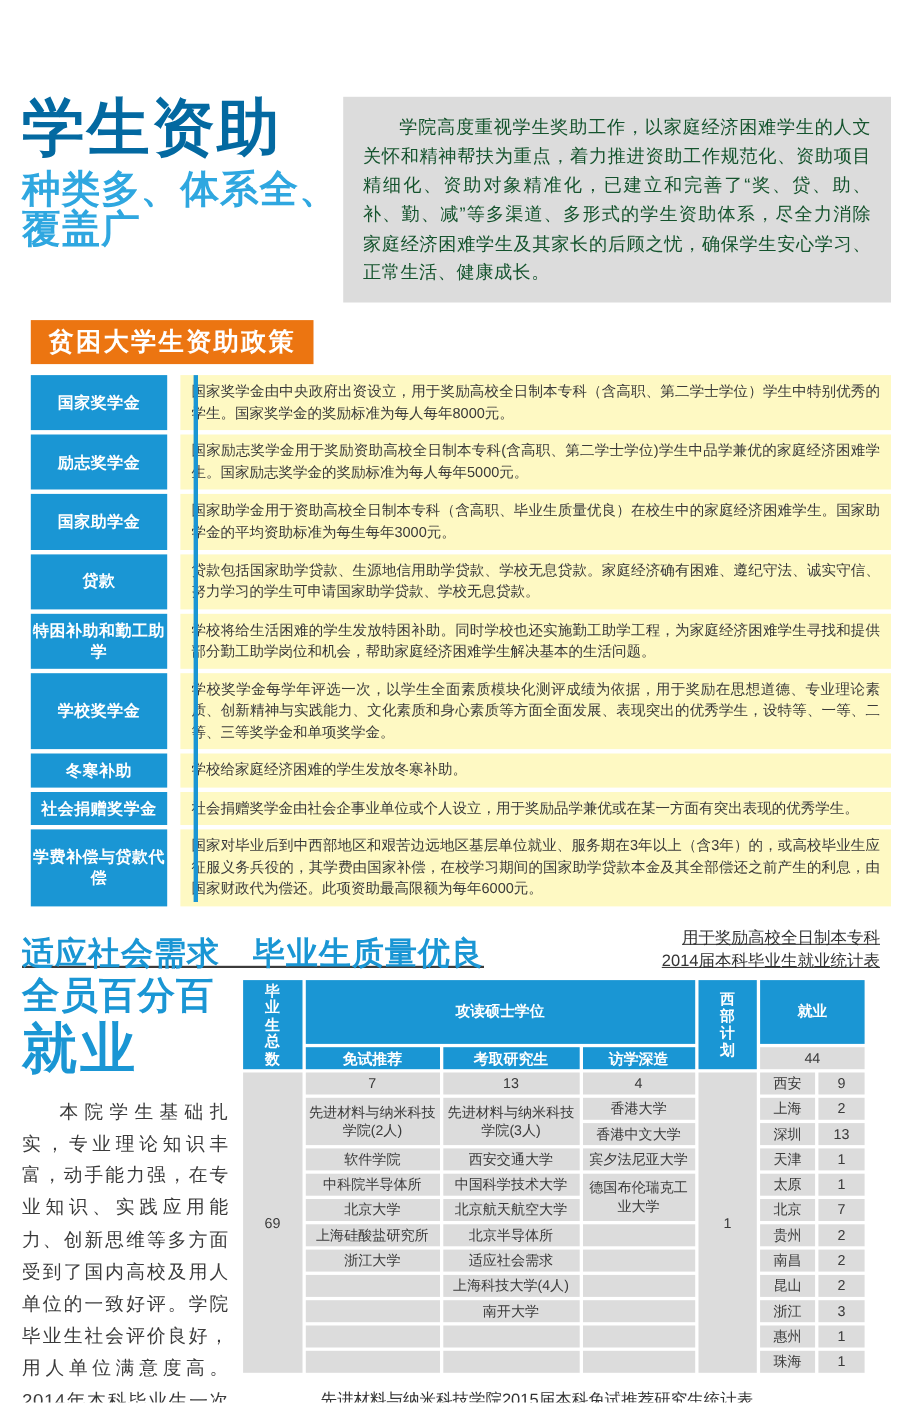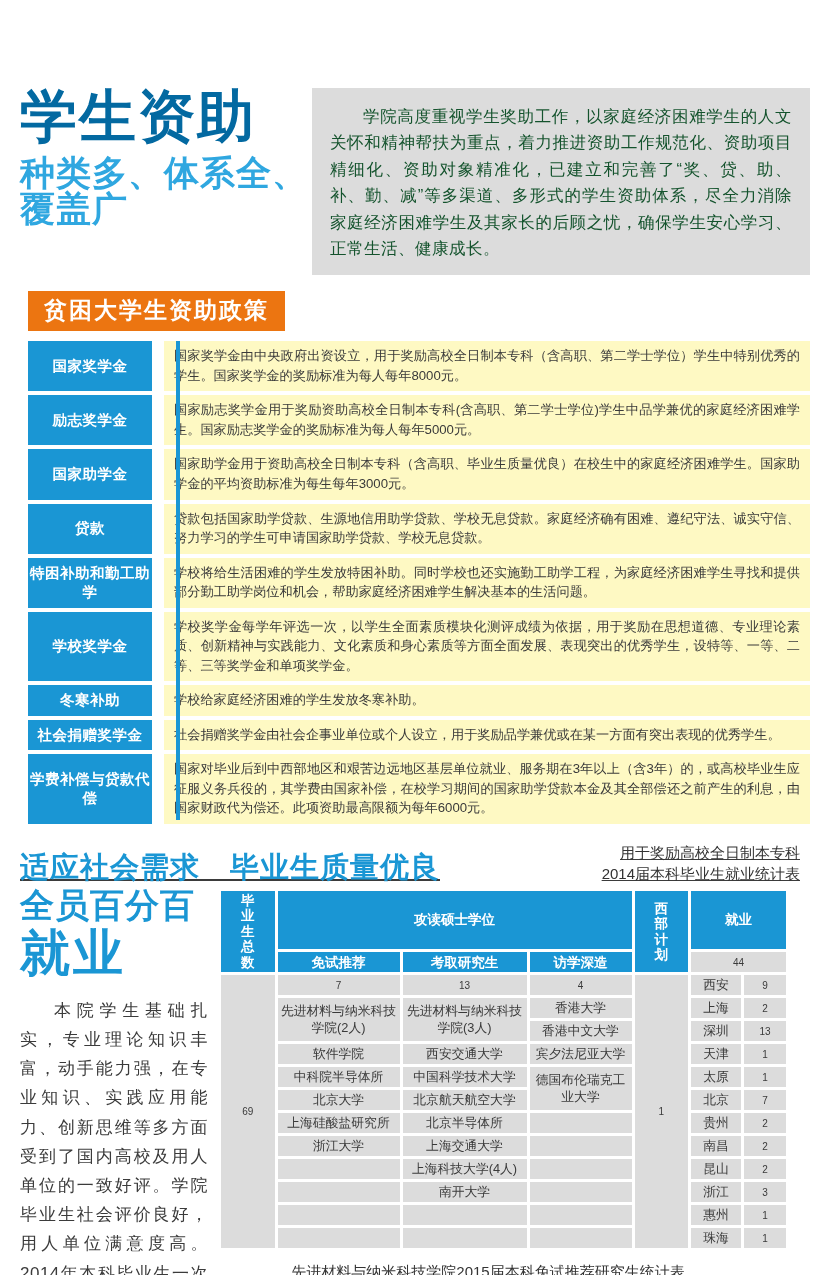--- a/index.html
+++ b/index.html
@@ -74,21 +74,21 @@
   td.empty { min-height:18px; }
 
   .t14 col.c-total { width:48px; }
   .t14 col.c-tj { width:122px; }
   .t14 col.c-kq { width:124px; }
   .t14 col.c-fx { width:102px; }
   .t14 col.c-west { width:44px; }
   .t14 col.c-city { width:50px; }
   .t14 col.c-num { width:42px; }
   .t14 td { height:20px; }
-  .t14 .num { font-size:10px; }
+  .t14 .num { font-size:13px; }
 
   .t15-caption { font-size:15px; color:#333333; text-align:center; margin:12px 0 2px 0; width:540px; }
   .t15 col.c-label { width:150px; }
   .t15 col.c-d { width:60px; }
   .t15 th { font-size:14.5px; }
   .t15 td { font-size:14.5px; height:34px; }
 </style>
 </head>
 <body>
 
@@ -233,21 +233,21 @@
         </tr>
         <tr>
           <td>上海硅酸盐研究所</td>
           <td>北京半导体所</td>
           <td class="empty"></td>
           <td>贵州</td>
           <td class="num">2</td>
         </tr>
         <tr>
           <td>浙江大学</td>
-          <td>上海交通大学</td>
+          <td>适应社会需求</td>
           <td class="empty"></td>
           <td>南昌</td>
           <td class="num">2</td>
         </tr>
         <tr>
           <td class="empty"></td>
           <td>上海科技大学(4人)</td>
           <td class="empty"></td>
           <td>昆山</td>
           <td class="num">2</td>

